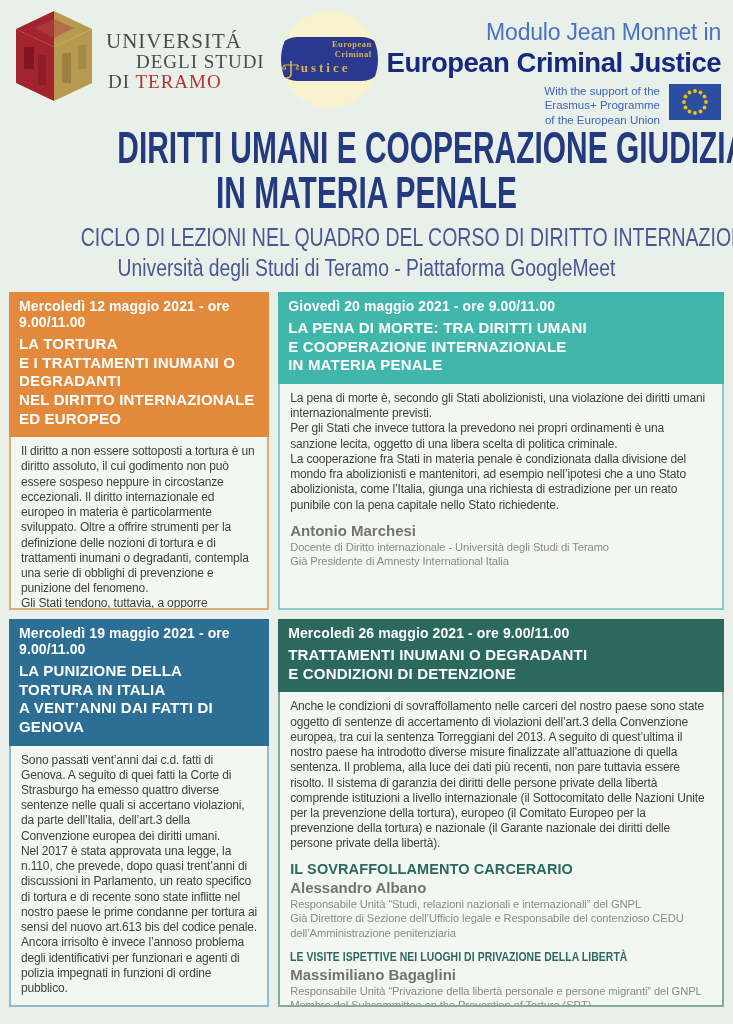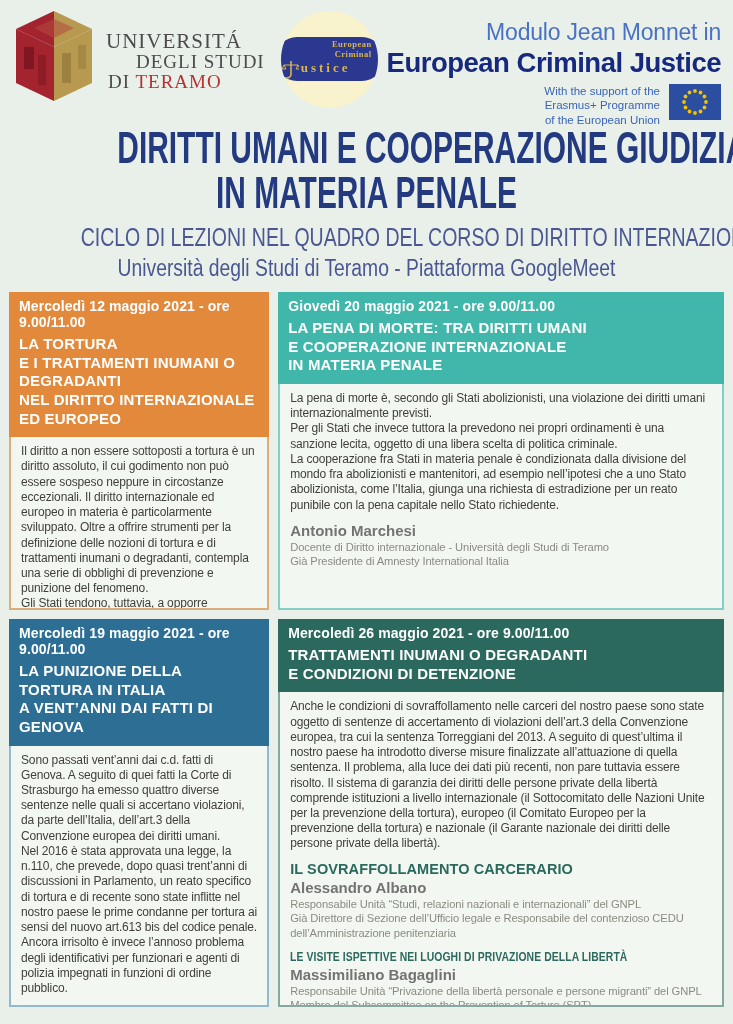--- a/index.html
+++ b/index.html
@@ -171,21 +171,21 @@
     </div>
 
     <div class="card c3">
       <div class="card-head">
         <div class="chdate">Mercoledì 19 maggio 2021 - ore 9.00/11.00</div>
         <div class="ctl">LA PUNIZIONE DELLA TORTURA IN ITALIA</div>
         <div class="ctl">A VENT’ANNI DAI FATTI DI GENOVA</div>
       </div>
       <div class="card-body">
         <p>Sono passati vent’anni dai c.d. fatti di Genova. A seguito di quei fatti la Corte di Strasburgo ha emesso quattro diverse sentenze nelle quali si accertano violazioni, da parte dell’Italia, dell’art.3 della Convenzione europea dei diritti umani.</p>
-        <p>Nel 2016 è stata approvata una legge, la n.110, che prevede, dopo quasi trent’anni di discussioni in Parlamento, un reato specifico di tortura e di recente sono state inflitte nel nostro paese le prime condanne per tortura ai sensi del nuovo art.613 bis del codice penale.</p>
+        <p>Nel 2017 è stata approvata una legge, la n.110, che prevede, dopo quasi trent’anni di discussioni in Parlamento, un reato specifico di tortura e di recente sono state inflitte nel nostro paese le prime condanne per tortura ai sensi del nuovo art.613 bis del codice penale.</p>
         <p>Ancora irrisolto è invece l’annoso problema degli identificativi per funzionari e agenti di polizia impegnati in funzioni di ordine pubblico.</p>
 
       </div>
     </div>
 
     <div class="card c4">
       <div class="card-head">
         <div class="chdate">Mercoledì 26 maggio 2021 - ore 9.00/11.00</div>
         <div class="ctl">TRATTAMENTI INUMANI O DEGRADANTI</div>
         <div class="ctl">E CONDIZIONI DI DETENZIONE</div>

